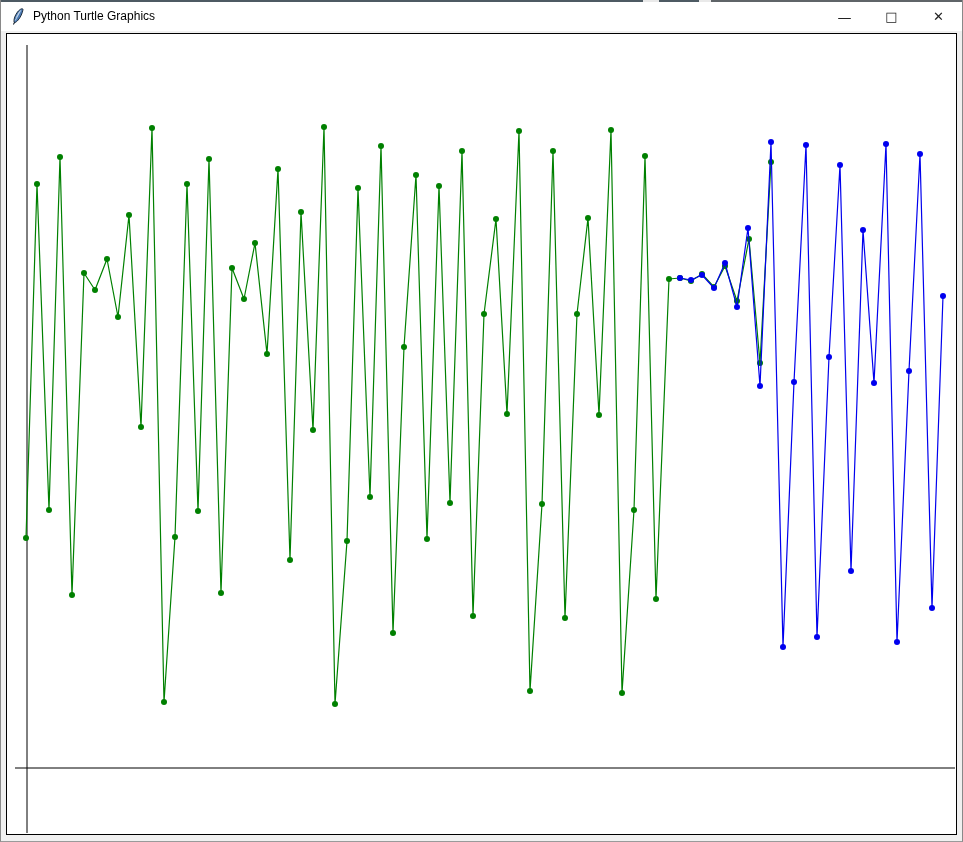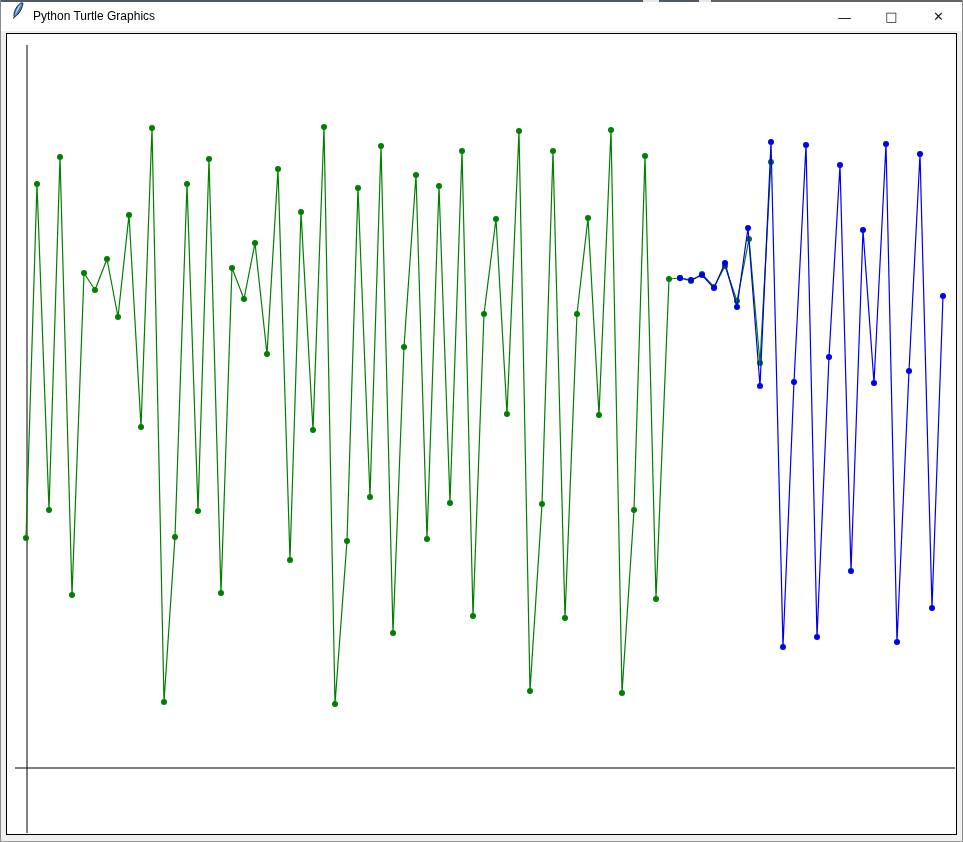--- a/index.html
+++ b/index.html
@@ -11,21 +11,21 @@
     border-left:1px solid #898989;border-right:1px solid #898989;border-bottom:1px solid #9a9a9a;
   }
   
   .top-strip{position:absolute;left:0;top:0;width:963px;height:2px;background:#4d5a63;}
   .top-strip .gap1{position:absolute;left:642px;top:0;width:16px;height:2px;background:#e9e9e9;}
   .top-strip .gap2{position:absolute;left:698px;top:0;width:12px;height:2px;background:#e9e9e9;}
   .top-strip .right-shade{position:absolute;left:710px;top:0;width:253px;height:2px;background:#5f6468;}
 
   .titlebar{
     position:absolute;left:0;top:2px;width:100%;height:29px;
-    background:#ffffff;display:flex;
+    background:#ffffff;display:flex;align-items:center;
   }
   .titlebar-icon{width:16px;height:17px;margin-left:9px;flex:0 0 auto;}
   .titlebar-title{
     margin-left:7px;font-size:12px;color:#000000;line-height:29px;
     white-space:nowrap;
   }
   .titlebar-spacer{flex:1 1 auto;}
   .caption-btn{
     width:47px;height:29px;display:flex;align-items:center;justify-content:center;
     color:#222222;cursor:default;background:transparent;border:0;padding:0;

